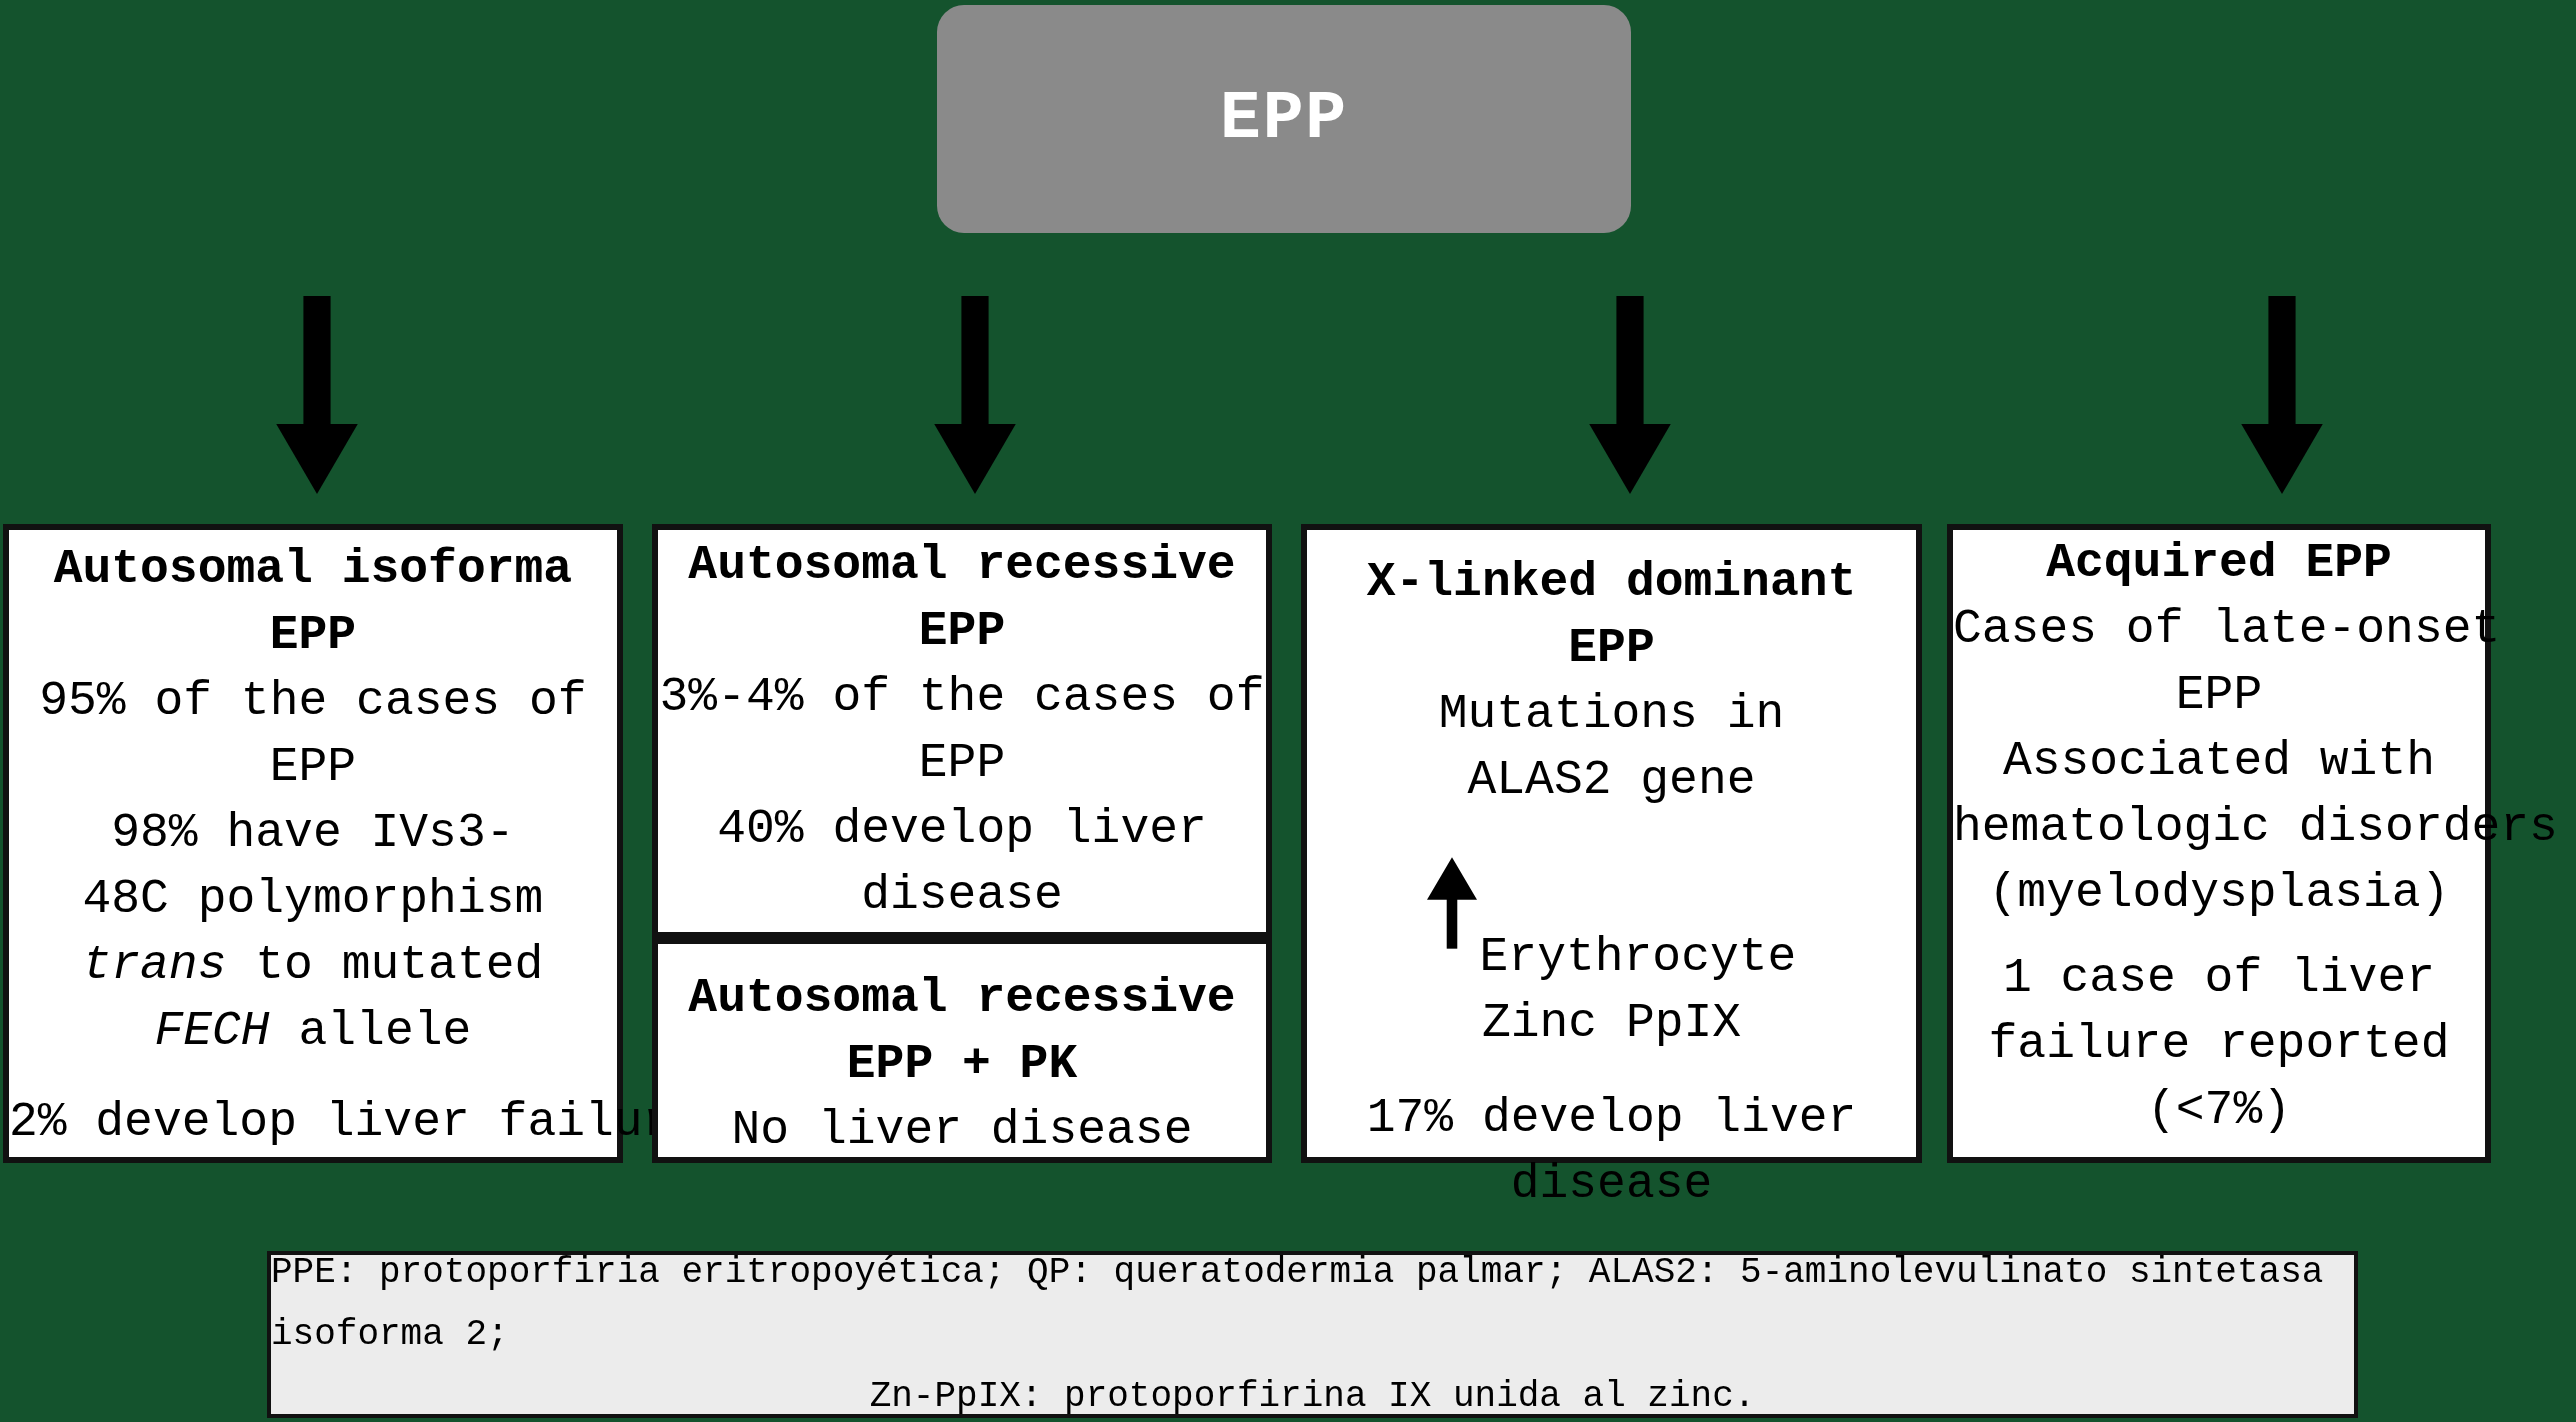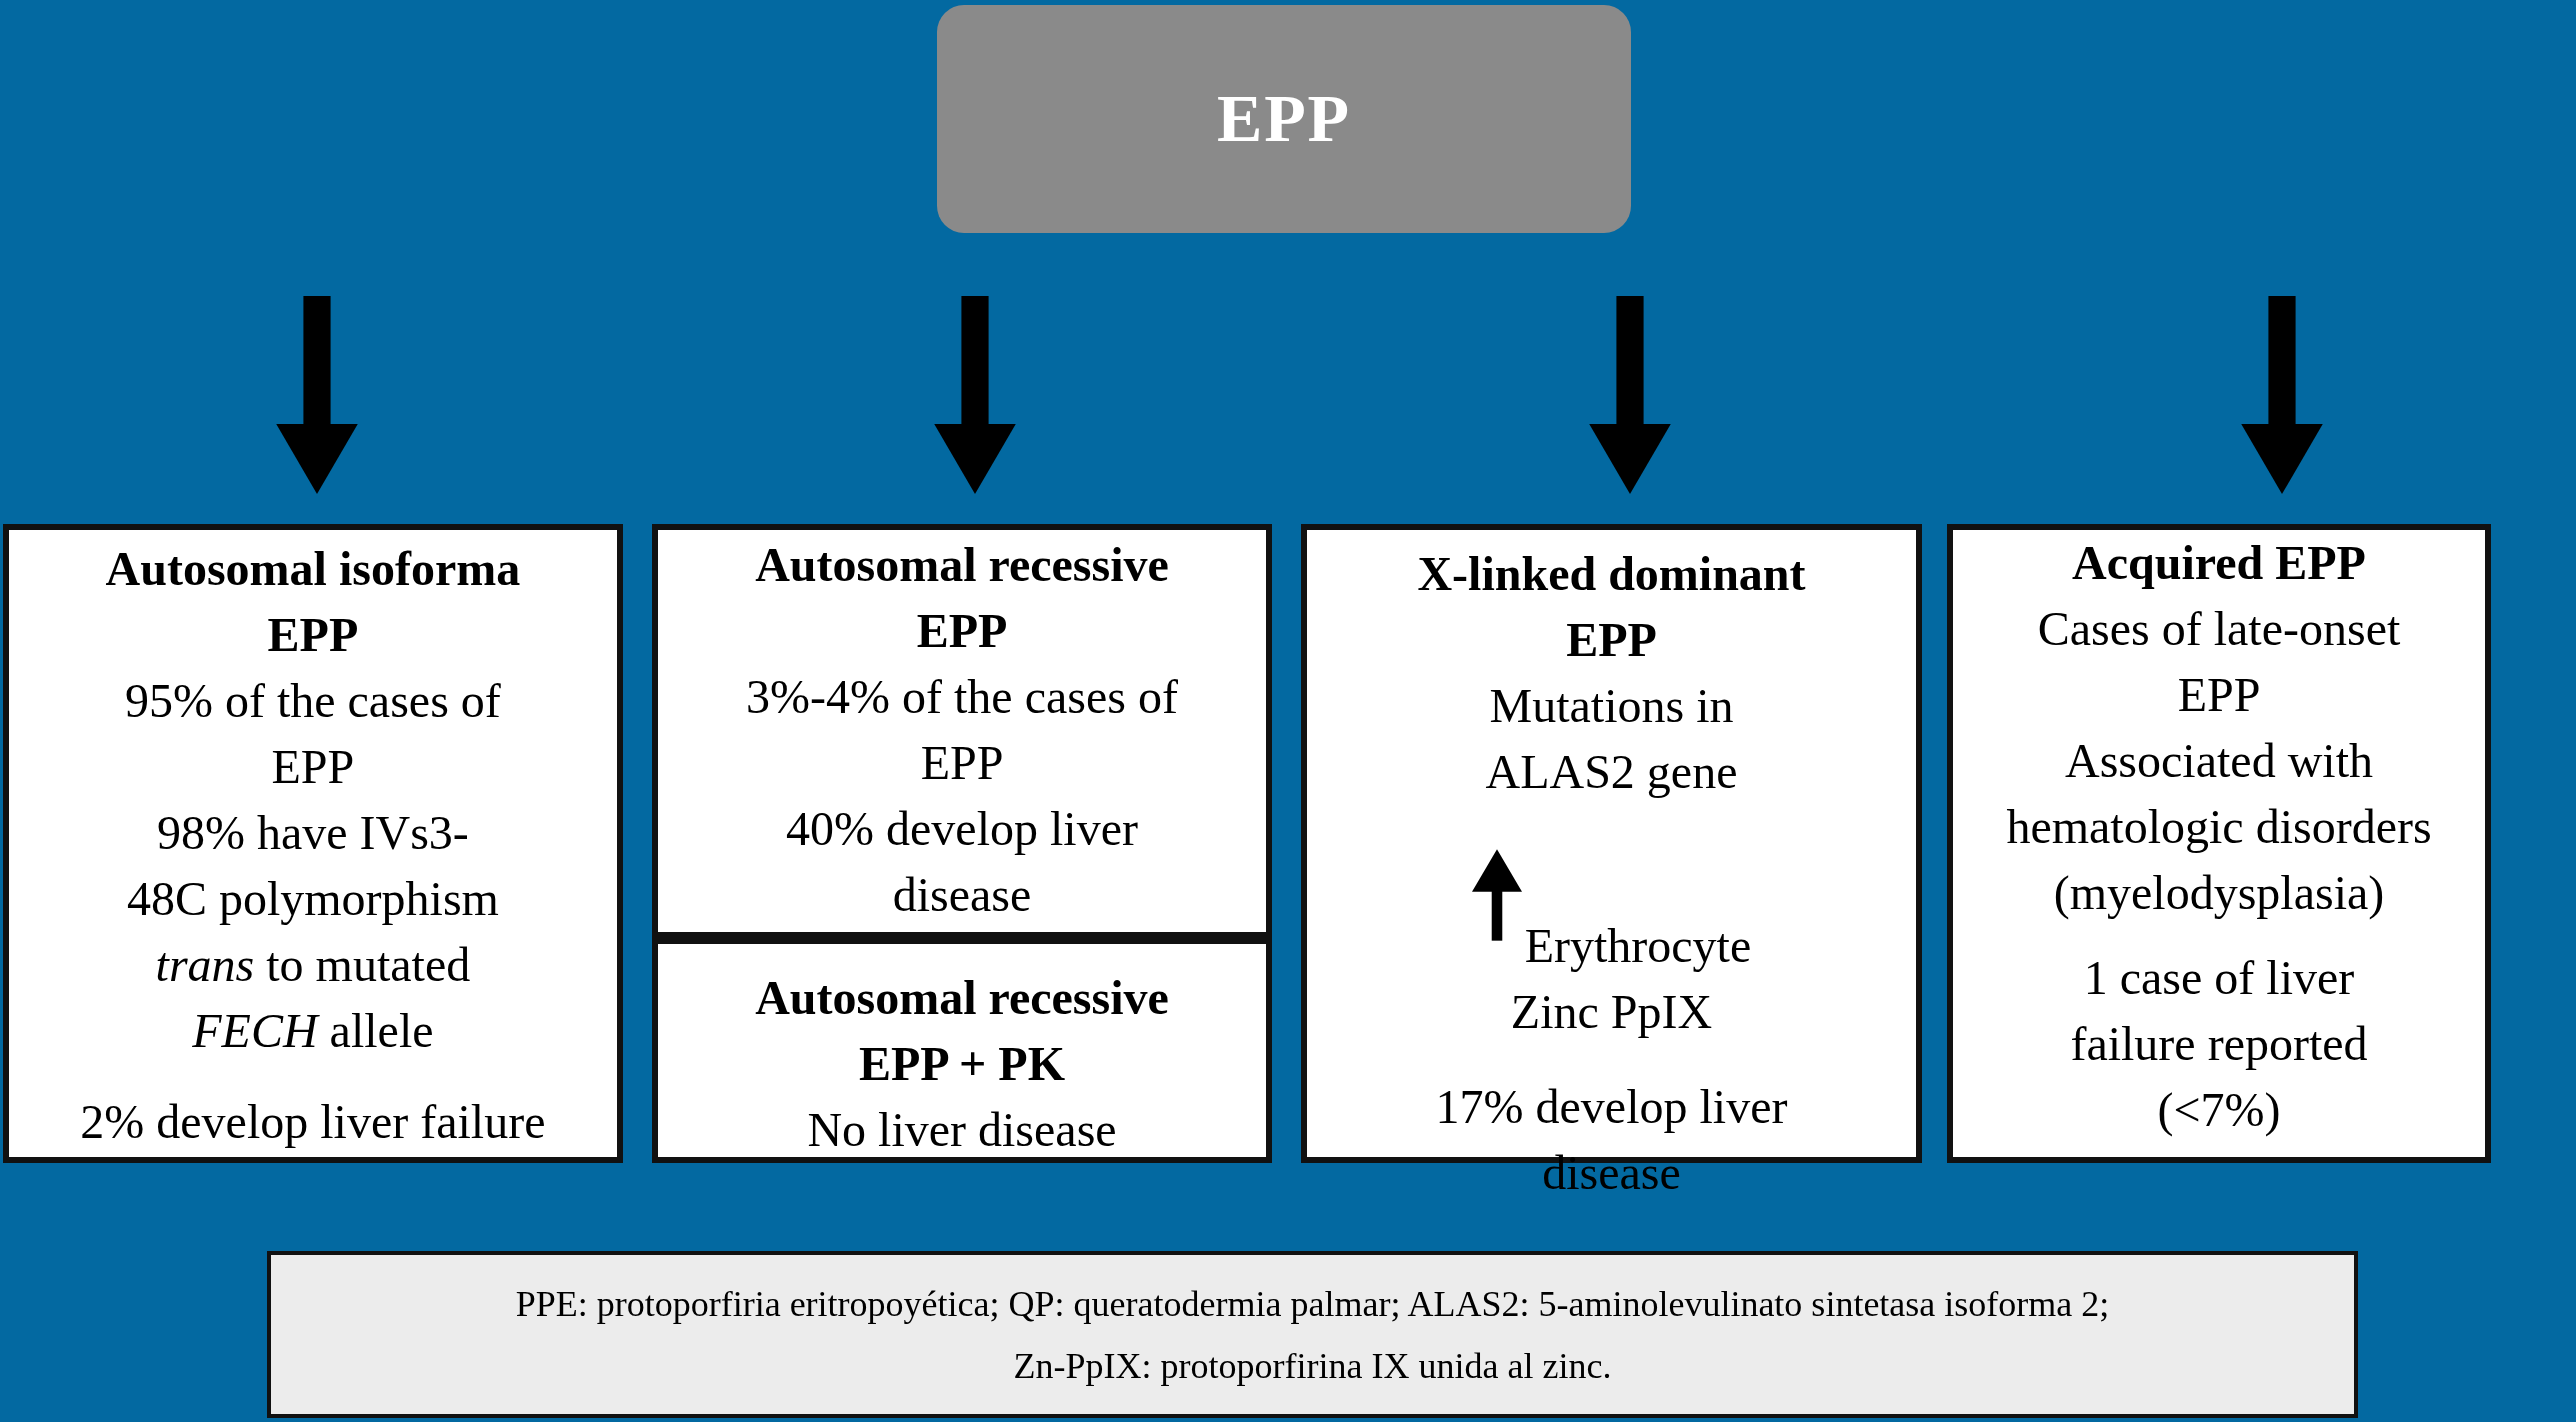--- a/index.html
+++ b/index.html
@@ -1,20 +1,20 @@
 <!DOCTYPE html>
 <html><head>
 <meta charset="utf-8">
 <style>
   html,body{margin:0;padding:0;background:#ffffff;}
   #stage{
     position:relative;
     width:2576px;height:1422px;
-    background:#0369a1;
-    font-family:Liberation Serif, serif;
+    background:#14532d;
+    font-family:Liberation Mono, monospace;
     color:#000;
     overflow:hidden;
   }
 
   
   .root-node{
     position:absolute;left:937px;top:4.9px;width:694px;height:228px;
     border-radius:27px;
     display:flex;align-items:center;justify-content:center;
   }
@@ -38,21 +38,21 @@
     text-align:center;
     font-size:48px;
     line-height:66px;
   }
   .tbox .line{white-space:nowrap;}
   .tbox .line.bold{font-weight:bold;}
   .tbox .it{font-style:italic;}
   .box-1{left:2.9px;  top:524px;width:620px;height:639px;padding-top:5.8px;}
   .box-2a{left:652px;top:524px;width:620px;height:414px;padding-top:1.9px;}
   .box-2b{left:652px;top:938px;width:620px;height:225px;padding-top:21.4px;}
-  .box-3{left:1301px;top:524px;width:621px;height:639px;padding-top:11px;}
+  .box-3{left:1301px;top:524px;width:621px;height:639px;padding-top:19px;}
   .box-4{left:1947px;top:524px;width:544px;height:639px;padding-top:0px;}
 
   .up-arrow-icon{vertical-align:21.4px;margin-right:2.9px;}
 
   
   .legend{
     position:absolute;left:267px;top:1251px;width:2091px;height:167px;
     box-sizing:border-box;
     border:4.9px solid #111;
     display:flex;flex-direction:column;align-items:center;justify-content:center;

